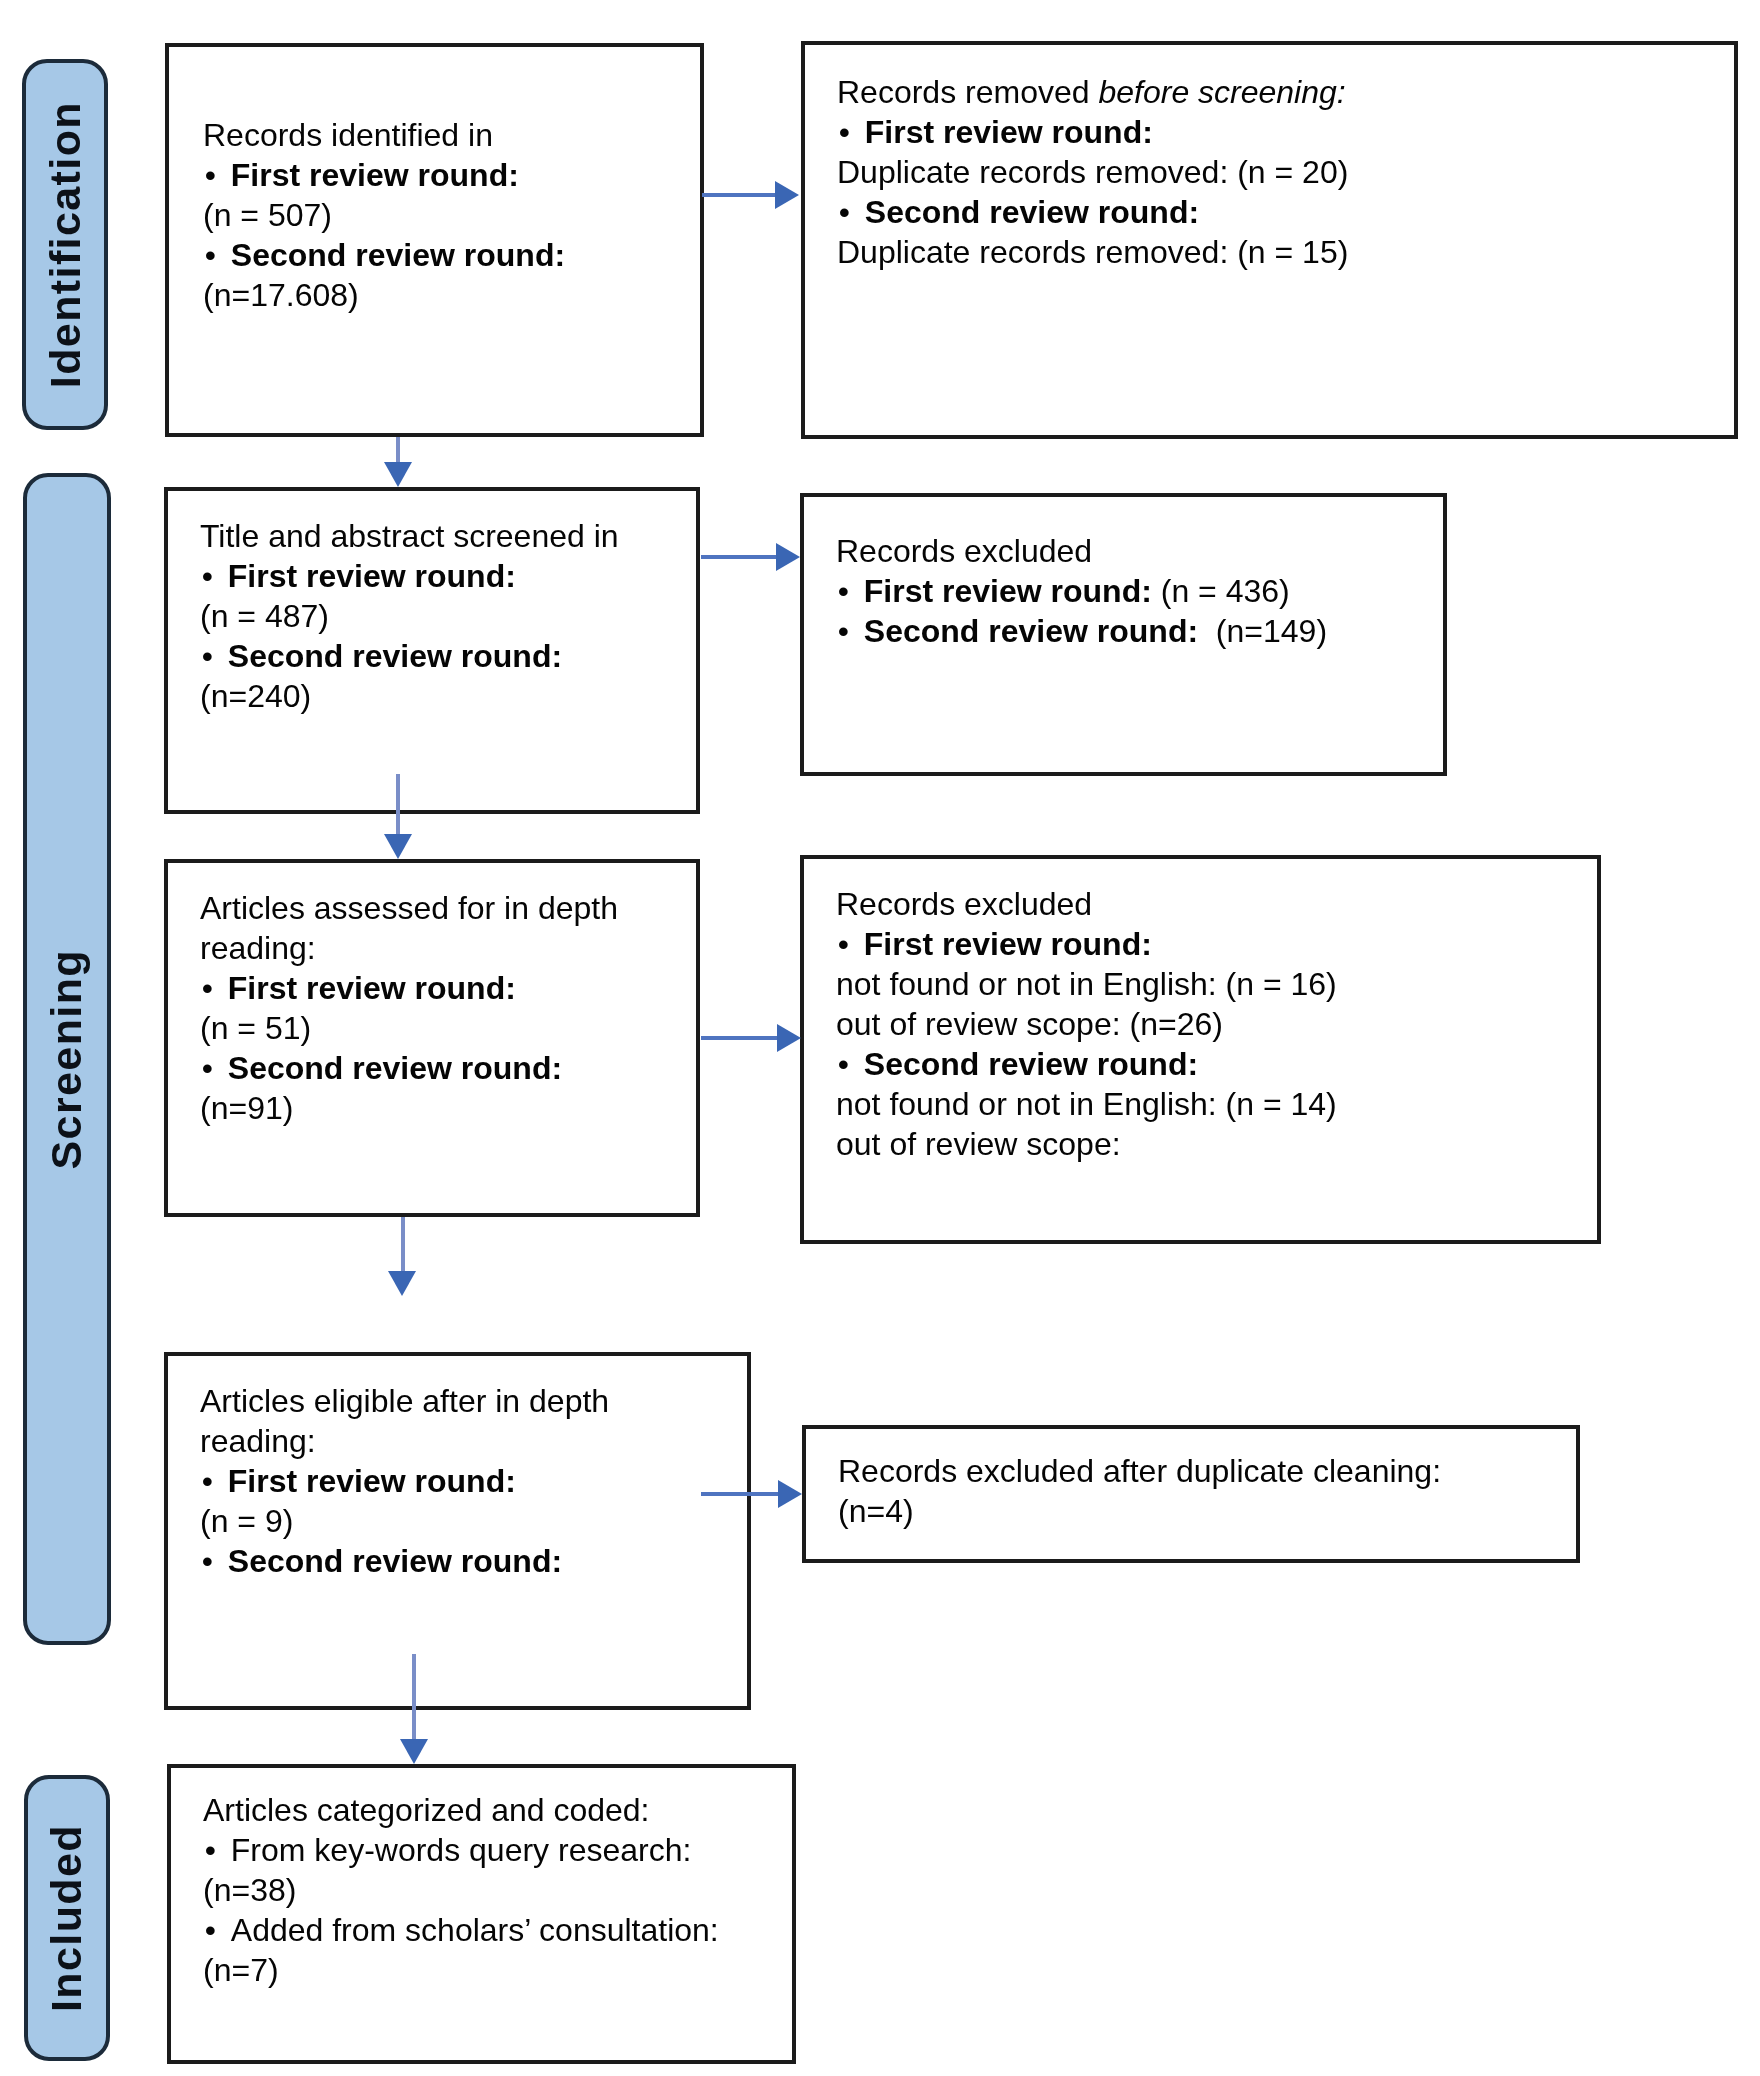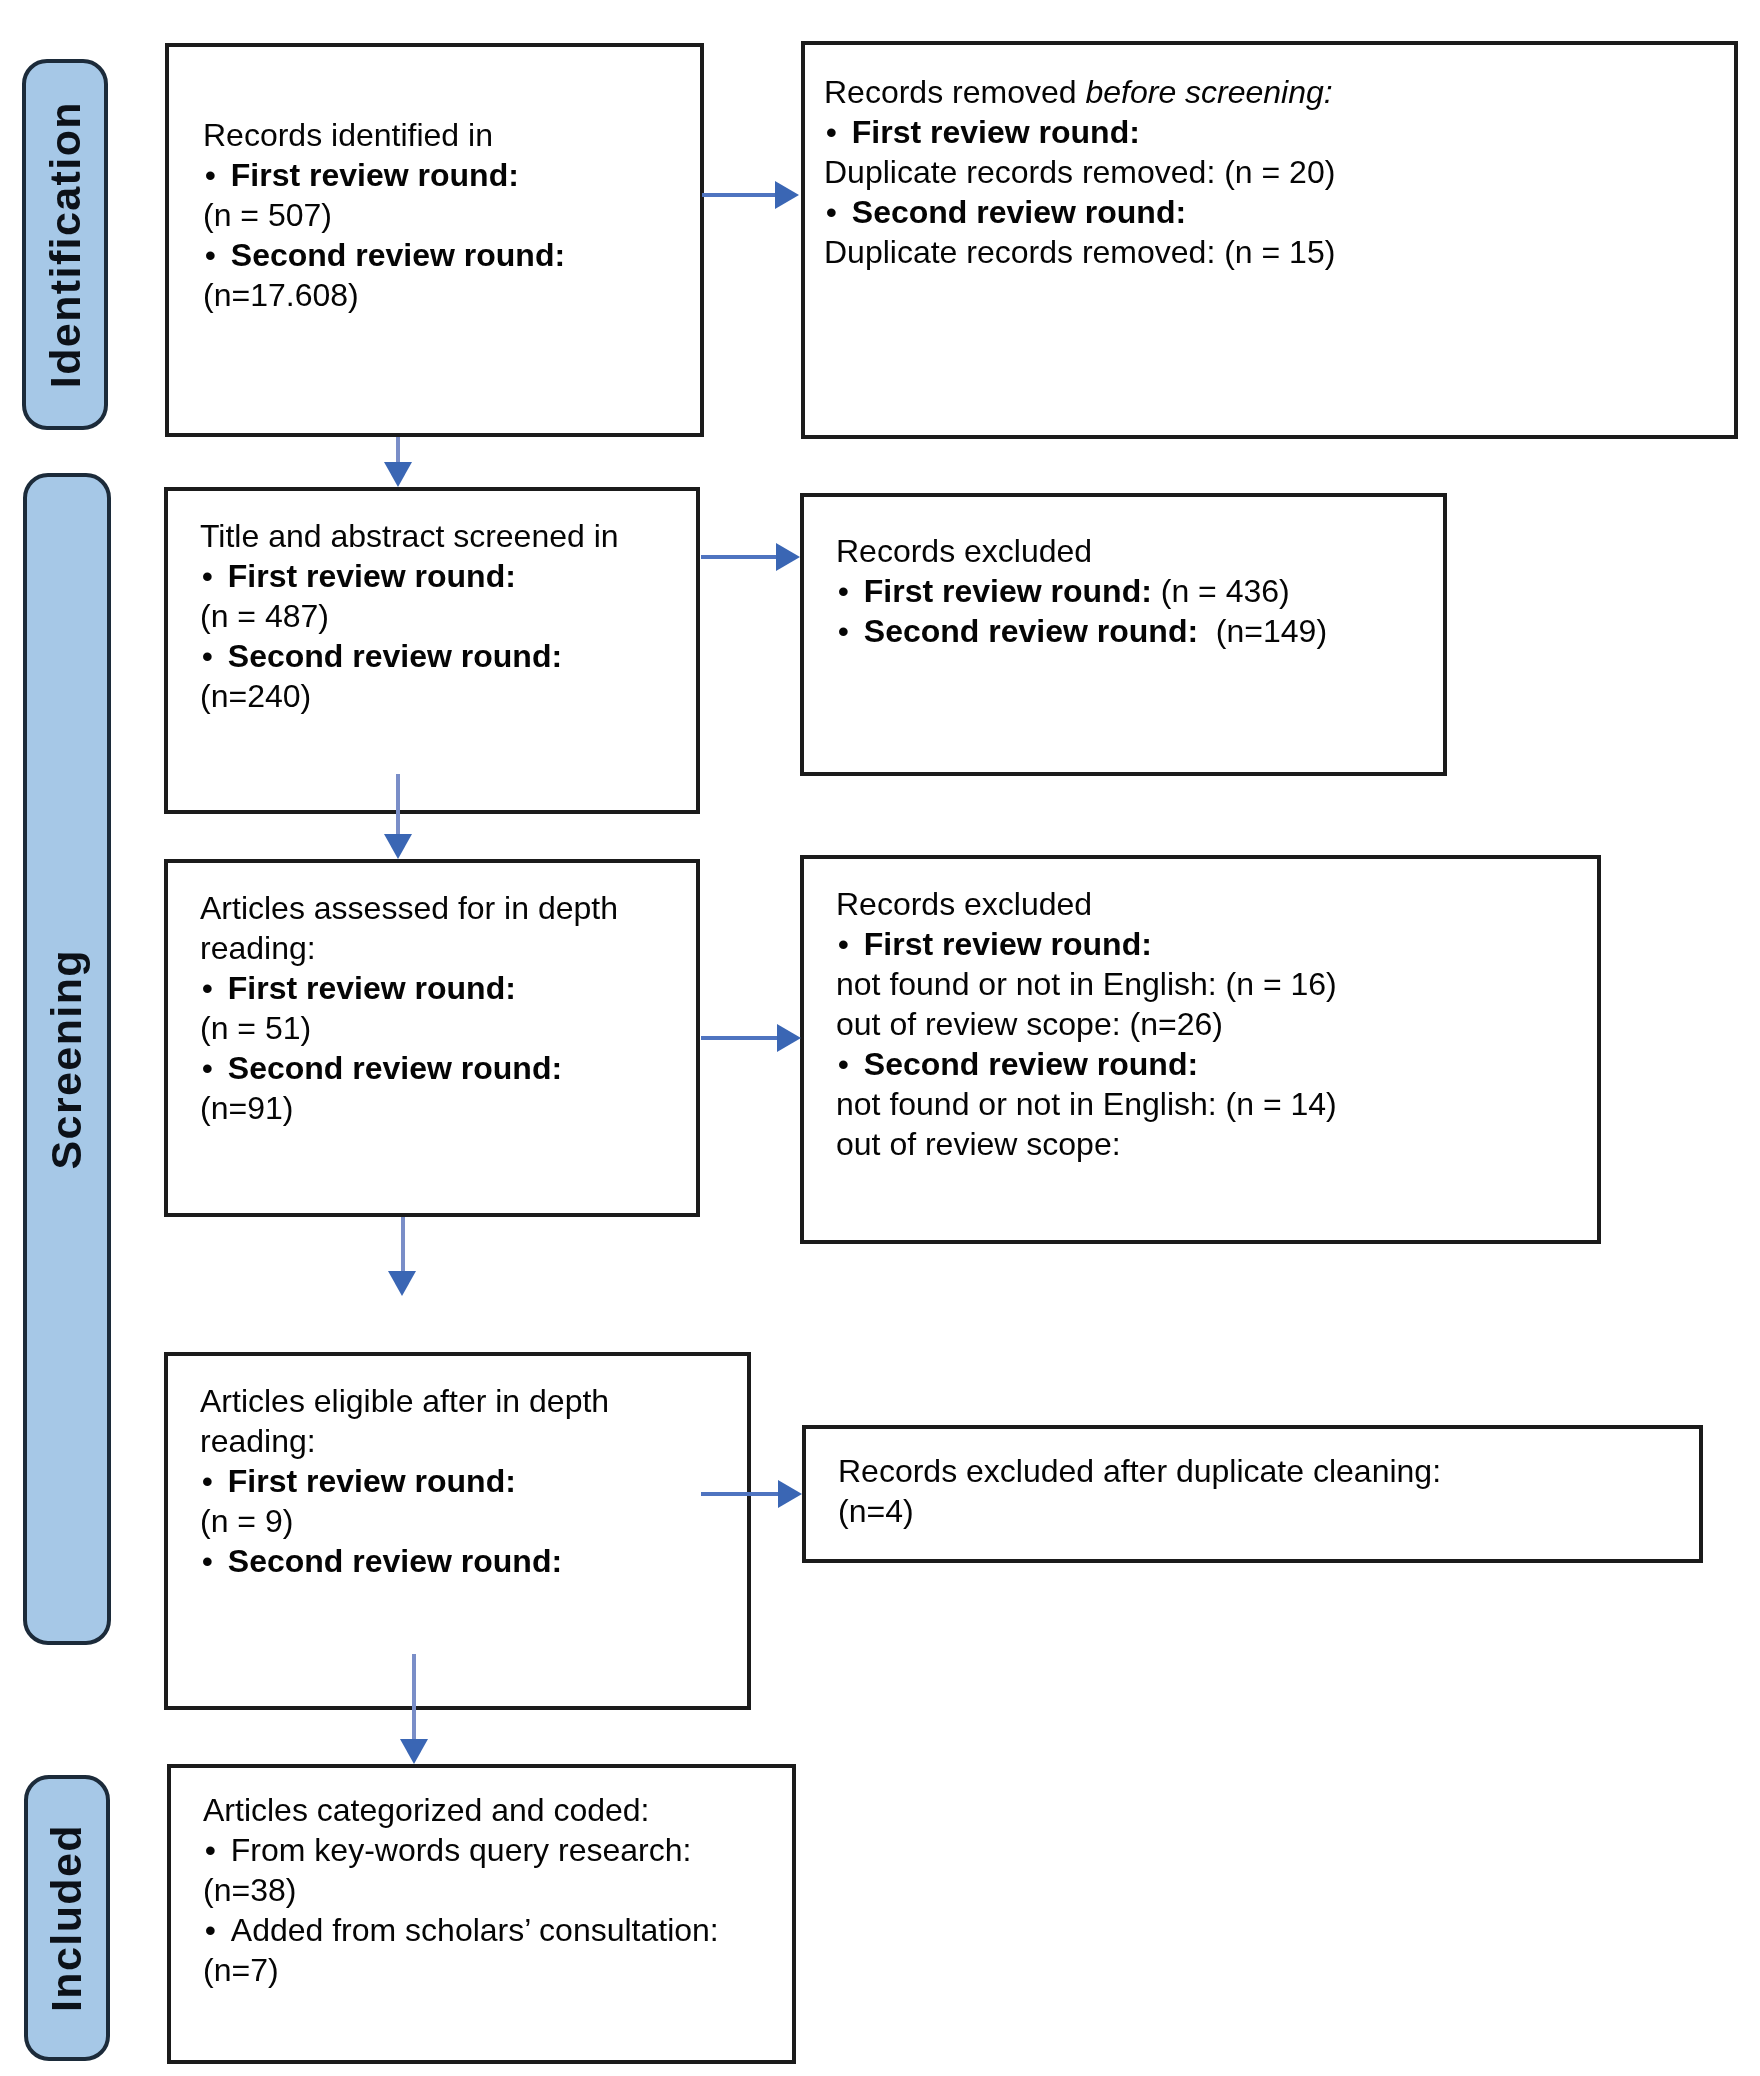--- a/index.html
+++ b/index.html
@@ -37,21 +37,21 @@
     background:#ffffff;
     border:4.1px solid #1b1b1b;
     box-sizing:border-box;
     font-size:32px;
     line-height:1.25;
     color:#050505;
   }
   .box p{margin:0;}
   .pad-l{padding:25px 22.6px 18px 32px;}
   .pad-l1{padding:68px 22.6px 18px 34px;}
-  .pad-r1{padding:27px 27px 18px 19px;}
+  .pad-r1{padding:27px 27px 18px 32px;}
   .pad-r2{padding:34px 27px 18px 32px;}
   .pad-r3{padding:25px 25px 18px 32px;}
   .pad-r4{padding:22px 25px 18px 32px;}
   .pad-l5{padding:22px 22.6px 18px 32px;}
   .bullet{display:flex;align-items:flex-start;margin-top:20.4px;}
   .bullet .dot{flex:0 0 26px;padding-left:1.8px;}
   .gap-sm{margin-top:19px;}
   .gap-md{margin-top:26px;}
   .gap-lg{margin-top:34px;}
   .gap-xl{margin-top:48px;}
@@ -183,21 +183,21 @@
         <span class="dot">•</span>
         <b>First review round:</b>
       </p>
     <p class="val">(n = 9)</p>
     <p class="bullet gap-md">
         <span class="dot">•</span>
         <b>Second review round:</b>
       </p>
   </div>
 
-  <div class="box pad-r4" style="left:802px;top:1425px;width:901px;height:138px;">
+  <div class="box pad-r4" style="left:802px;top:1425px;width:778px;height:138px;">
     <p>Records excluded after duplicate cleaning:</p>
     <p>(n=4)</p>
   </div>
 
   <div class="box pad-l5" style="left:167px;top:1764px;width:629px;height:300px;">
     <p class="title">Articles categorized and coded:</p>
     <p class="bullet gap-sm">
         <span class="dot">•</span>
         <span>From key-words query research:</span>
       </p>

